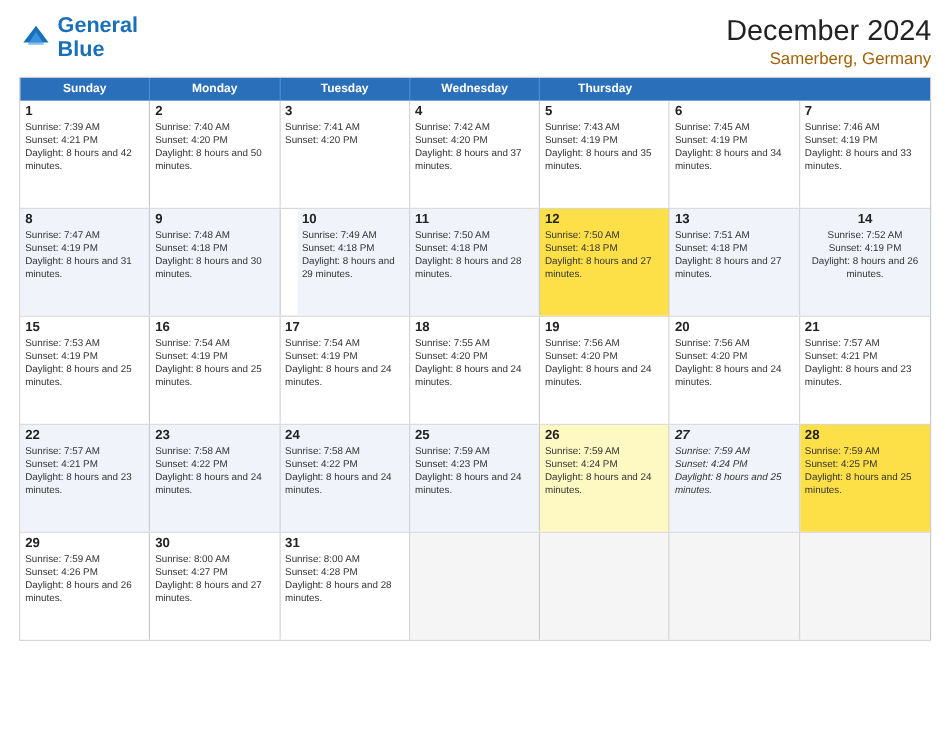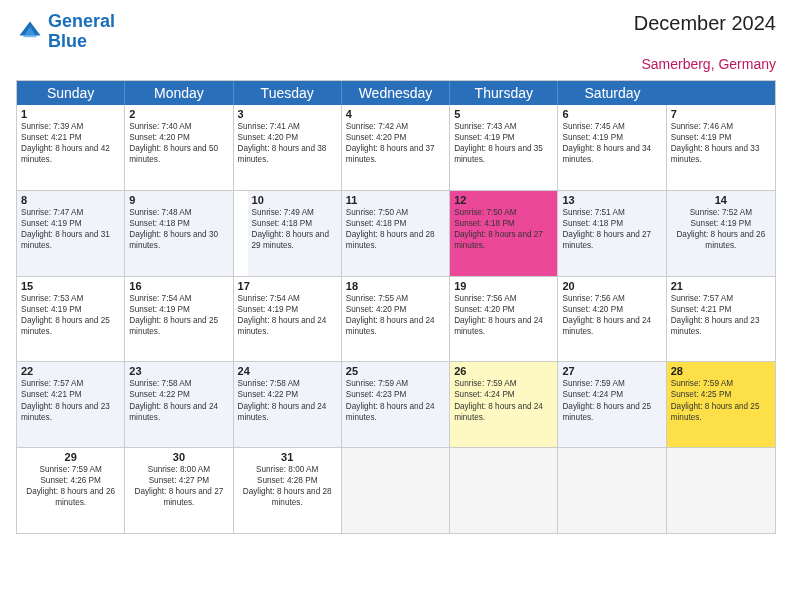--- a/index.html
+++ b/index.html
@@ -38,61 +38,60 @@
       color: #1a6fba;
     }
     .logo-icon {
       width: 28px;
       height: 28px;
     }
     .title-block {
       text-align: right;
     }
     .main-title {
-      font-size: 20px;
+      font-size: 24px;
       font-weight: normal;
       color: #222;
     }
     .subtitle {
       font-size: 14px;
-      color: #be185d;
-      margin-top: 21px;
+      color: #a16207;
     }
     .calendar {
       flex: 1;
       display: flex;
       flex-direction: column;
       border: 1px solid #ccc;
     }
     .cal-header-row {
       display: grid;
       grid-template-columns: repeat(7, 1fr);
       background: #2a6fba;
     }
     .cal-header-cell {
       color: #fff;
-      font-size: 14px;
-      font-weight: normal;
+      font-size: 10px;
+      font-weight: bold;
       text-align: center;
       padding: 4px 2px;
       border-right: 1px solid #4a8fd0;
     }
     .cal-header-cell:last-child { border-right: none; }
     .cal-body {
       flex: 1;
       display: flex;
       flex-direction: column;
     }
     .cal-week {
       display: grid;
       grid-template-columns: repeat(7, 1fr);
       flex: 1;
       border-bottom: 1px solid #ccc;
     }
-    .cal-week:last-child { border-bottom: none; text-align: center; }
+    .cal-week:last-child { border-bottom: none; }
     .cal-cell {
       border-right: 1px solid #ccc;
       padding: 3px 4px;
       font-size: 8.5px;
       color: #333;
       vertical-align: top;
       background: #fff;
       min-height: 0;
     }
     .cal-cell:last-child { border-right: none; }
@@ -136,41 +135,39 @@
     </div>
   </div>
 
   <div class="calendar">
     <div class="cal-header-row">
     <div class="cal-header-cell">Sunday</div>
         <div class="cal-header-cell">Monday</div>
         <div class="cal-header-cell">Tuesday</div>
         <div class="cal-header-cell">Wednesday</div>
         <div class="cal-header-cell">Thursday</div>
-        <div class="cal-header-cell">Saturday</div>
       </div>
     <div class="cal-body">
     <div class="cal-week">
           <div class="cal-cell">
             <span class="day-num">1</span>
             <span class="cell-line">Sunrise: 7:39 AM</span>
             <span class="cell-line">Sunset: 4:21 PM</span>
             <span class="cell-line">Daylight: 8 hours and 42 minutes.</span>
           </div>
           <div class="cal-cell">
             <span class="day-num">2</span>
             <span class="cell-line">Sunrise: 7:40 AM</span>
             <span class="cell-line">Sunset: 4:20 PM</span>
             <span class="cell-line">Daylight: 8 hours and 50 minutes.</span>
           </div>
           <div class="cal-cell">
             <span class="day-num">3</span>
             <span class="cell-line">Sunrise: 7:41 AM</span>
             <span class="cell-line">Sunset: 4:20 PM</span>
-            <span class="cell-line">Daylight: 8 hours and 38 minutes.</span>
           </div>
           <div class="cal-cell">
             <span class="day-num">4</span>
             <span class="cell-line">Sunrise: 7:42 AM</span>
             <span class="cell-line">Sunset: 4:20 PM</span>
             <span class="cell-line">Daylight: 8 hours and 37 minutes.</span>
           </div>
           <div class="cal-cell">
             <span class="day-num">5</span>
             <span class="cell-line">Sunrise: 7:43 AM</span>
@@ -208,21 +205,21 @@
             <span class="cell-line">Sunrise: 7:49 AM</span>
             <span class="cell-line">Sunset: 4:18 PM</span>
             <span class="cell-line">Daylight: 8 hours and 29 minutes.</span>
           </div>
           <div class="cal-cell" style="background: rgb(240, 244, 250);">
             <span class="day-num">11</span>
             <span class="cell-line">Sunrise: 7:50 AM</span>
             <span class="cell-line">Sunset: 4:18 PM</span>
             <span class="cell-line">Daylight: 8 hours and 28 minutes.</span>
           </div>
-          <div class="cal-cell" style="background: #ec4899;">
+          <div class="cal-cell" style="background: #fde047;">
             <span class="day-num">12</span>
             <span class="cell-line">Sunrise: 7:50 AM</span>
             <span class="cell-line">Sunset: 4:18 PM</span>
             <span class="cell-line">Daylight: 8 hours and 27 minutes.</span>
           </div>
           <div class="cal-cell" style="background: rgb(240, 244, 250);">
             <span class="day-num">13</span>
             <span class="cell-line">Sunrise: 7:51 AM</span>
             <span class="cell-line">Sunset: 4:18 PM</span>
             <span class="cell-line">Daylight: 8 hours and 27 minutes.</span>
@@ -302,21 +299,21 @@
             <span class="cell-line">Sunrise: 7:59 AM</span>
             <span class="cell-line">Sunset: 4:23 PM</span>
             <span class="cell-line">Daylight: 8 hours and 24 minutes.</span>
           </div>
           <div class="cal-cell" style="background: #fef9c3;">
             <span class="day-num">26</span>
             <span class="cell-line">Sunrise: 7:59 AM</span>
             <span class="cell-line">Sunset: 4:24 PM</span>
             <span class="cell-line">Daylight: 8 hours and 24 minutes.</span>
           </div>
-          <div class="cal-cell" style="background: rgb(240, 244, 250);">
+          <div class="cal-cell" style="background: rgb(240, 244, 250); font-style: italic;">
             <span class="day-num">27</span>
             <span class="cell-line">Sunrise: 7:59 AM</span>
             <span class="cell-line">Sunset: 4:24 PM</span>
             <span class="cell-line">Daylight: 8 hours and 25 minutes.</span>
           </div>
           <div class="cal-cell" style="background: #fde047;">
             <span class="day-num">28</span>
             <span class="cell-line">Sunrise: 7:59 AM</span>
             <span class="cell-line">Sunset: 4:25 PM</span>
             <span class="cell-line">Daylight: 8 hours and 25 minutes.</span>

